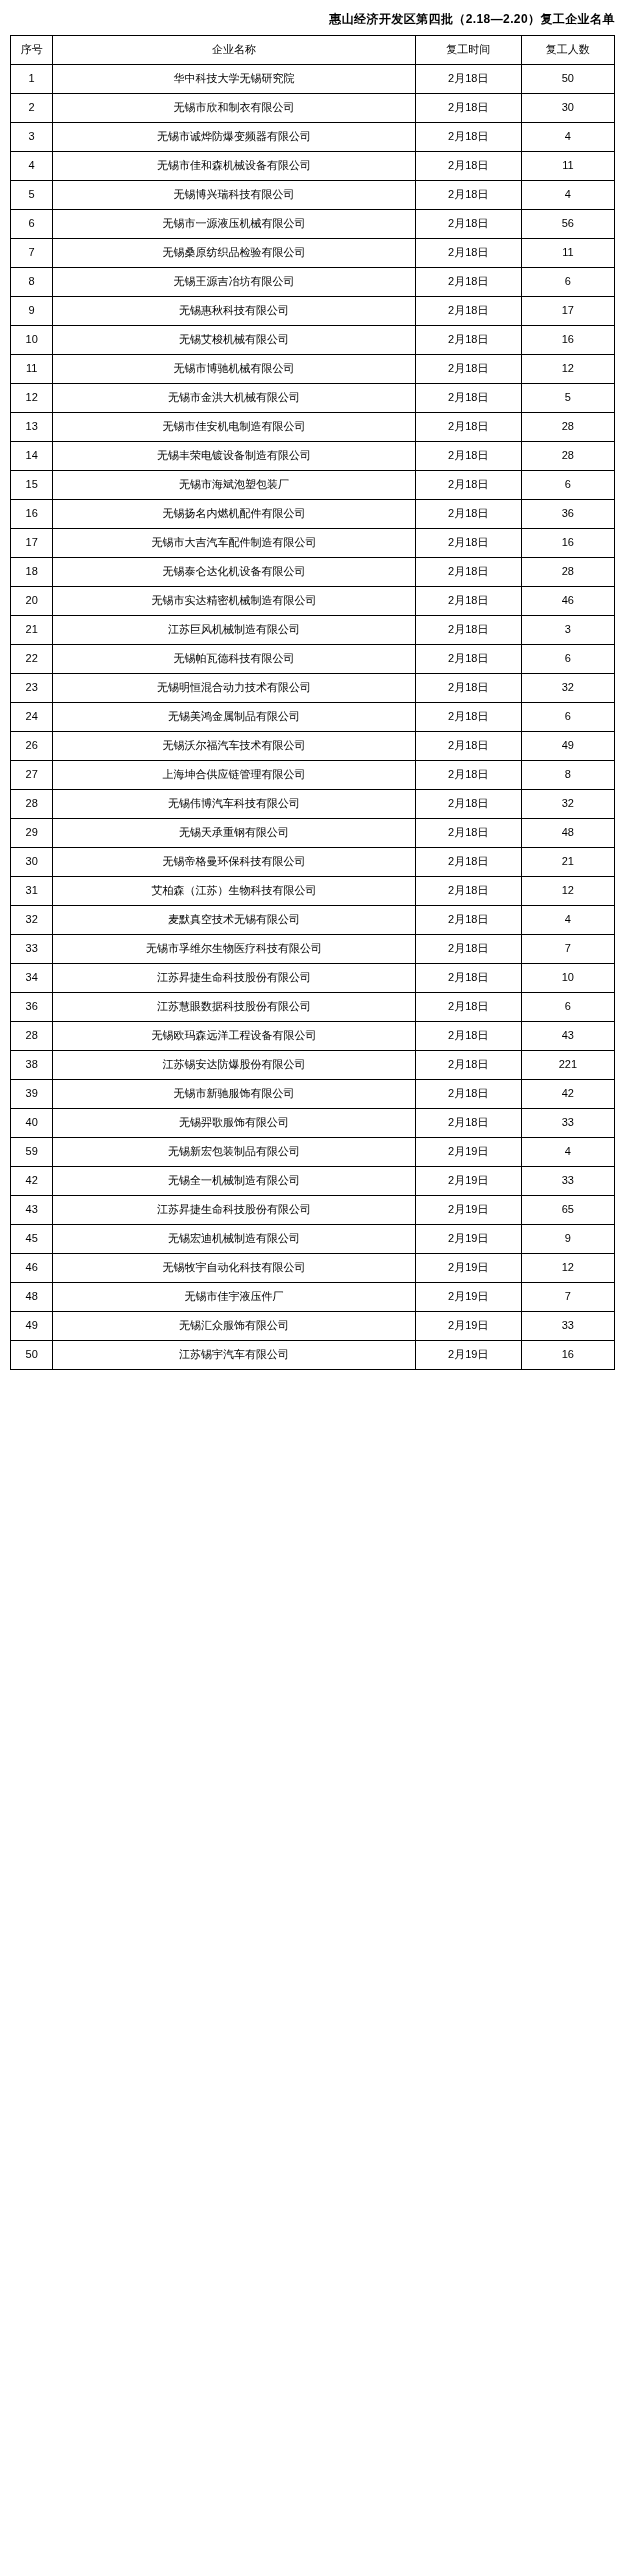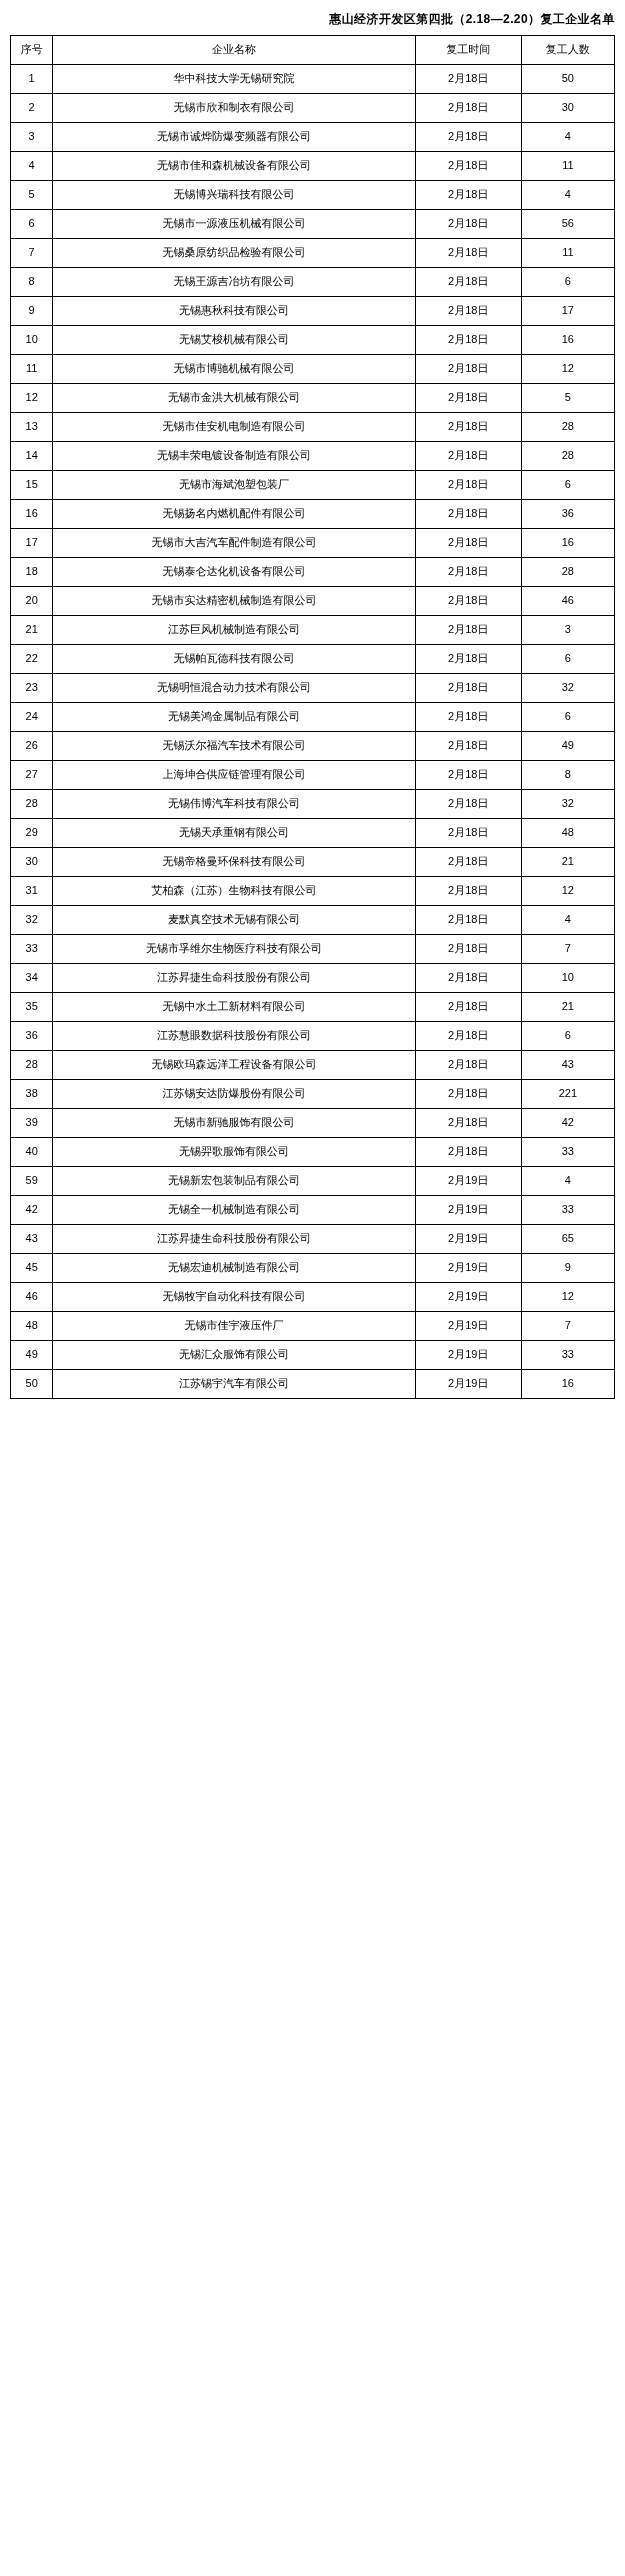--- a/index.html
+++ b/index.html
@@ -265,26 +265,20 @@
           <td class="cell-date">2月18日</td>
           <td class="cell-count">7</td>
         </tr>
         <tr>
           <td class="cell-idx">34</td>
           <td class="cell-name">江苏昇捷生命科技股份有限公司</td>
           <td class="cell-date">2月18日</td>
           <td class="cell-count">10</td>
         </tr>
         <tr>
-          <td class="cell-idx">35</td>
-          <td class="cell-name">无锡中水土工新材料有限公司</td>
-          <td class="cell-date">2月18日</td>
-          <td class="cell-count">21</td>
-        </tr>
-        <tr>
           <td class="cell-idx">36</td>
           <td class="cell-name">江苏慧眼数据科技股份有限公司</td>
           <td class="cell-date">2月18日</td>
           <td class="cell-count">6</td>
         </tr>
         <tr>
           <td class="cell-idx">28</td>
           <td class="cell-name">无锡欧玛森远洋工程设备有限公司</td>
           <td class="cell-date">2月18日</td>
           <td class="cell-count">43</td>

